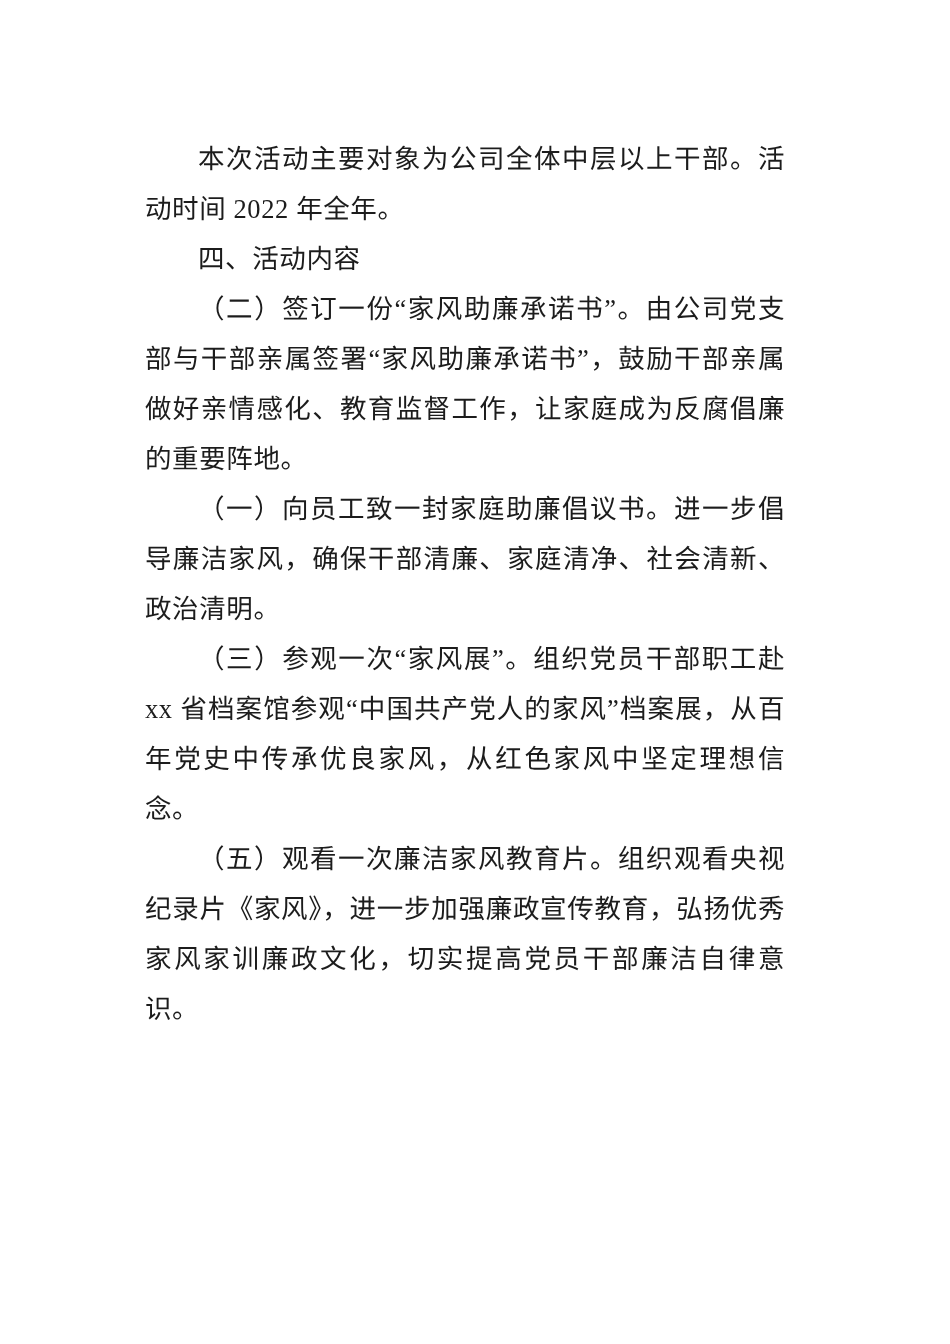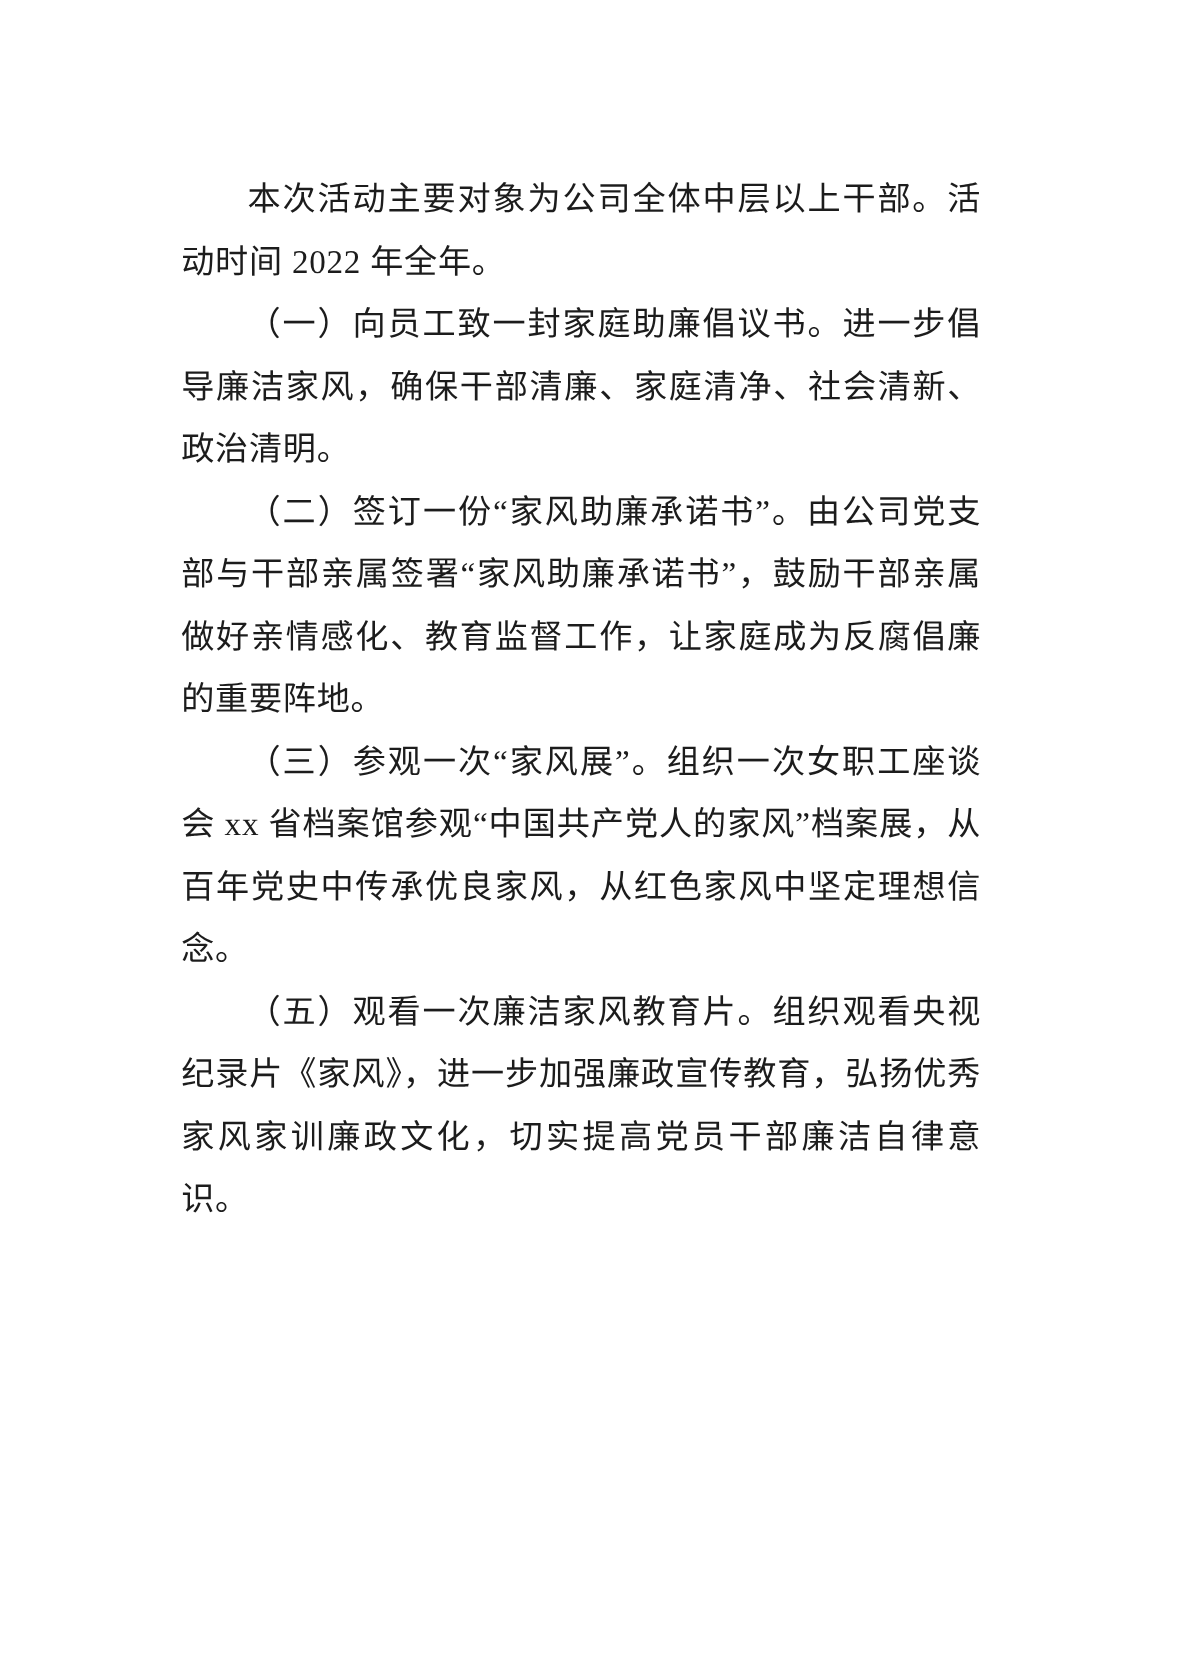--- a/index.html
+++ b/index.html
@@ -58,27 +58,28 @@
 </style>
 </head>
 <body>
 
 <div class="page">
 
   <div class="doc-body">
 
     <p class="para">本次活动主要对象为公司全体中层以上干部。活动时间 2022 年全年。</p>
 
+    <p class="para heading">四、活动内容</p>
 
+
+    <p class="para">（二）签订一份“家风助廉承诺书”。由公司党支部与干部亲属签署“家风助廉承诺书”，鼓励干部亲属做好亲情感化、教育监督工作，让家庭成为反腐倡廉的重要阵地。</p>
 
     <p class="para">（一）向员工致一封家庭助廉倡议书。进一步倡导廉洁家风，确保干部清廉、家庭清净、社会清新、政治清明。</p>
 
-    <p class="para">（二）签订一份“家风助廉承诺书”。由公司党支部与干部亲属签署“家风助廉承诺书”，鼓励干部亲属做好亲情感化、教育监督工作，让家庭成为反腐倡廉的重要阵地。</p>
-
-    <p class="para">（三）参观一次“家风展”。组织一次女职工座谈会 xx 省档案馆参观“中国共产党人的家风”档案展，从百年党史中传承优良家风，从红色家风中坚定理想信念。</p>
+    <p class="para">（三）参观一次“家风展”。组织党员干部职工赴 xx 省档案馆参观“中国共产党人的家风”档案展，从百年党史中传承优良家风，从红色家风中坚定理想信念。</p>
 
 
     <p class="para">（五）观看一次廉洁家风教育片。组织观看央视纪录片《家风》，进一步加强廉政宣传教育，弘扬优秀家风家训廉政文化，切实提高党员干部廉洁自律意识。</p>
 
   </div>
 
   <div class="scan-tint"></div>
 
 </div>
 

